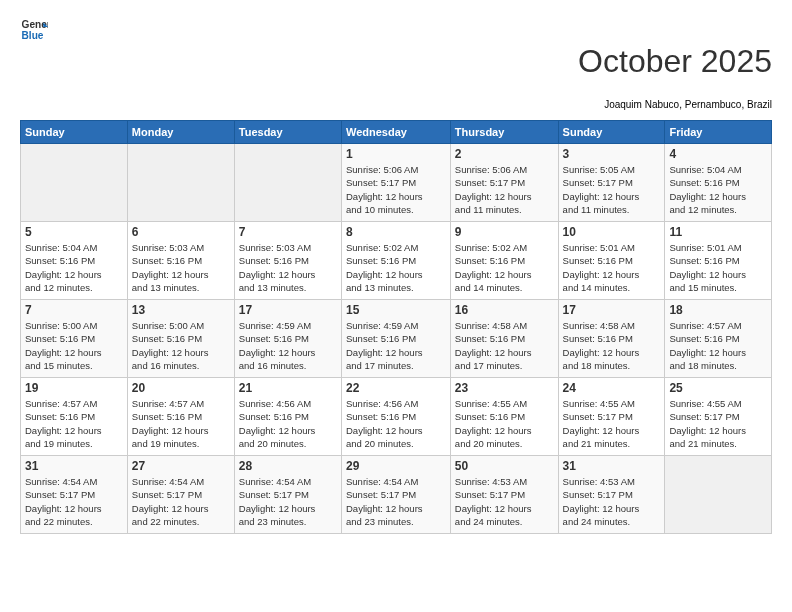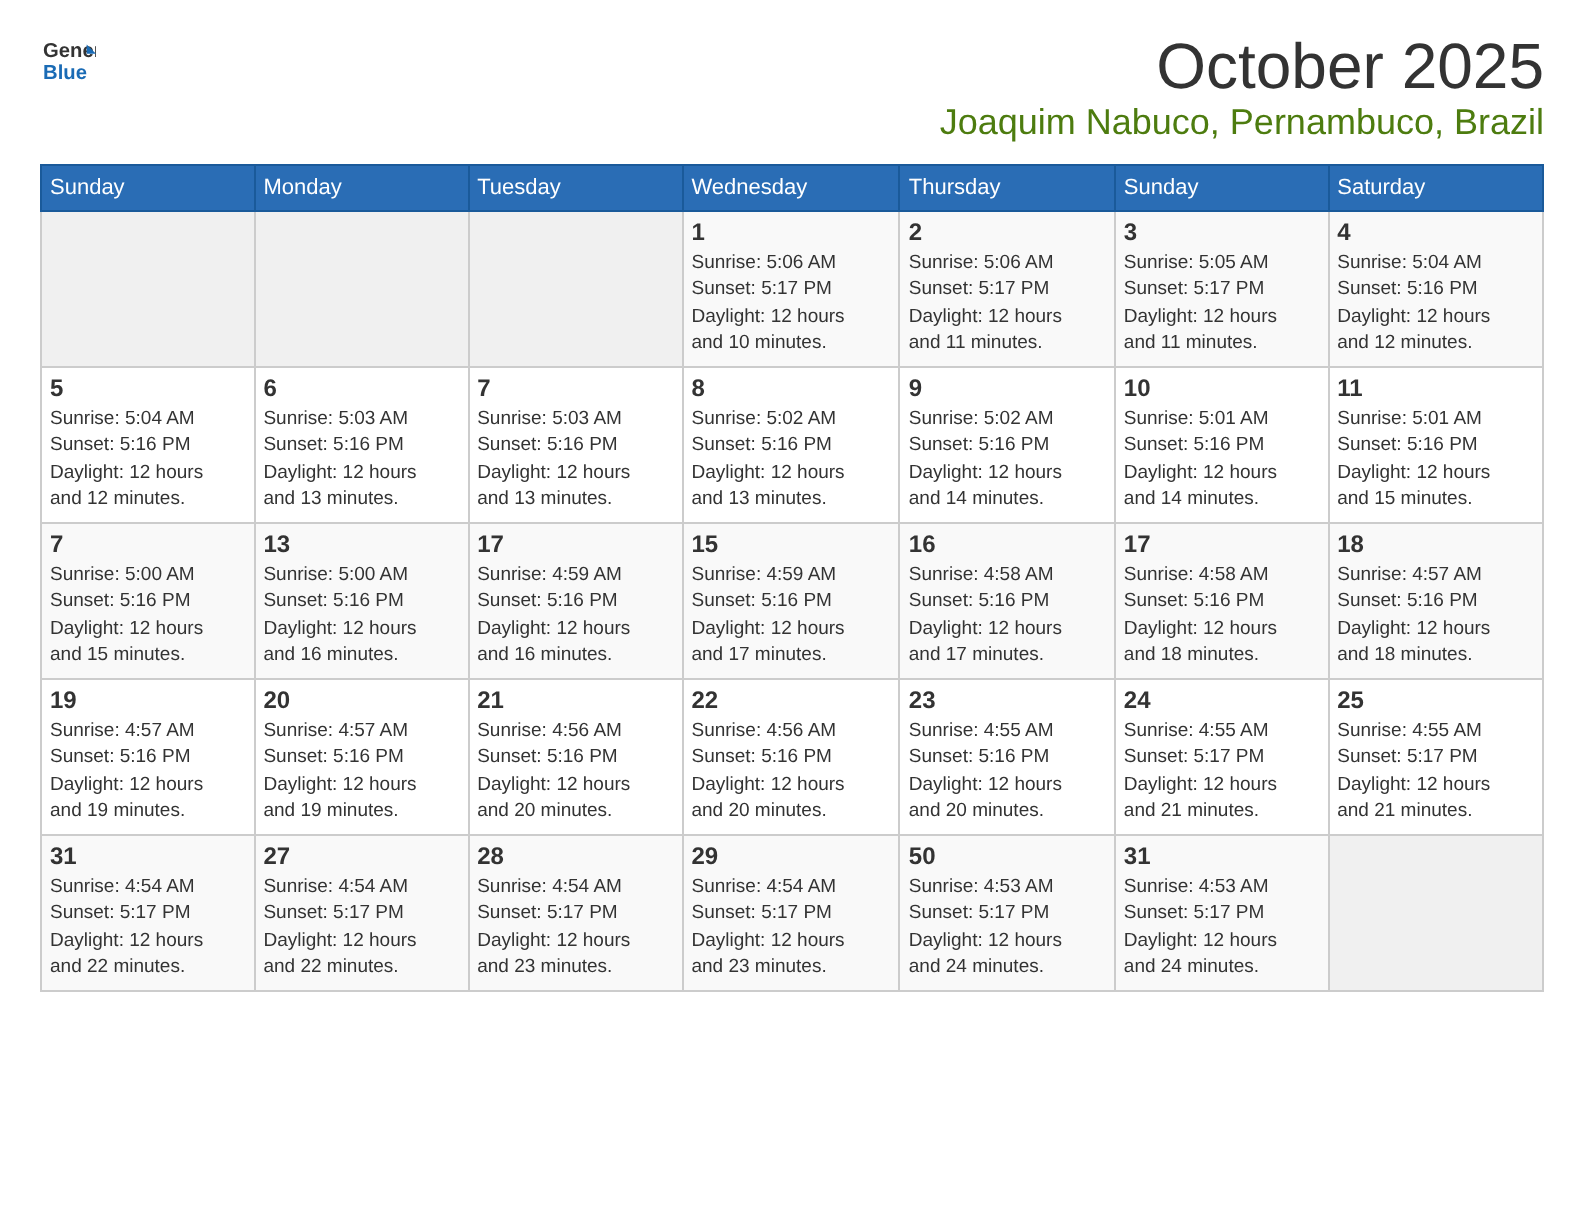--- a/index.html
+++ b/index.html
@@ -32,37 +32,39 @@
       height: 28px;
     }
     .title-block {
       text-align: right;
     }
     .month-title {
       font-size: 32px;
       font-weight: normal;
       color: #333;
       line-height: 1.1;
+      margin-top: 28px;
     }
     .subtitle {
-      font-size: 18px;
-      color: #4d7c0f;
+      font-size: 10px;
+      color: #000000;
+      margin-top: 20px;
     }
     .calendar {
       width: 100%;
       border-collapse: collapse;
       font-size: 10px;
     }
     .calendar thead th {
       background: #2a6db5;
       color: #fff;
       padding: 5px 4px;
       text-align: left;
       font-size: 11px;
-      font-weight: normal;
+      font-weight: bold;
       border: 1px solid #1a5a9a;
     }
     .calendar tbody td {
       border: 1px solid #ccc;
       vertical-align: top;
       padding: 3px 4px;
       width: 113px;
       height: 78px;
       background: #fff;
     }
@@ -104,21 +106,21 @@
 
   <table class="calendar">
     <thead>
       <tr>
         <th>Sunday</th>
         <th>Monday</th>
         <th>Tuesday</th>
         <th>Wednesday</th>
         <th>Thursday</th>
         <th>Sunday</th>
-        <th>Saturday</th>
+        <th>Friday</th>
       </tr>
     </thead>
     <tbody id="calendar-body">
     <tr>
           <td class="empty-cell"></td>
           <td class="empty-cell"></td>
           <td class="empty-cell"></td>
           <td>
             <div class="day-num">1</div>
             <div class="day-info" style="white-space: pre-line;">Sunrise: 5:06 AM

